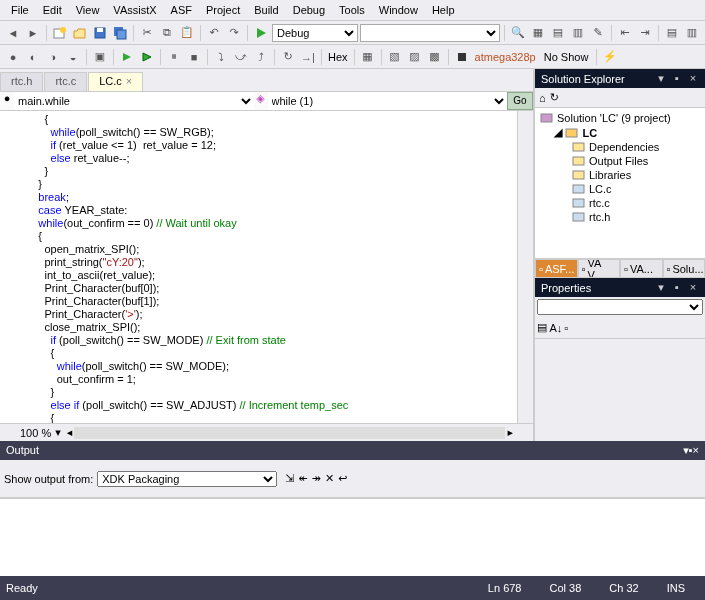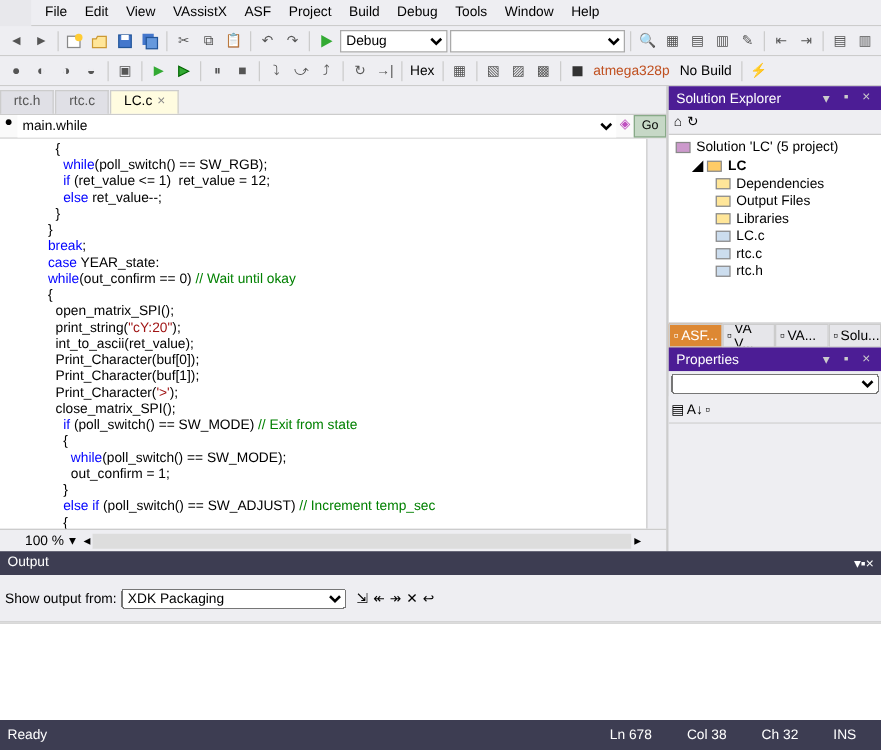--- a/index.html
+++ b/index.html
@@ -1,17 +1,17 @@
 <!DOCTYPE html>
 <html><head>
 <meta charset="utf-8">
 <style>
 * { margin: 0; padding: 0; box-sizing: border-box; font-family: "Segoe UI", Tahoma, sans-serif; font-size: 11px; }
 body { width: 705px; height: 600px; background: #e8e8ec; display: flex; flex-direction: column; overflow: hidden; }
-.menubar { background: #eeeef2; display: flex; padding: 2px 4px; border-bottom: 1px solid #ccc; margin-left: 25px; }
+.menubar { background: #eeeef2; display: flex; padding: 2px 4px; border-bottom: 1px solid #ccc; }
 .menubar span { padding: 2px 7px; cursor: pointer; }
 .toolbar { background: #eeeef2; display: flex; align-items: center; padding: 2px 4px; gap: 2px; border-bottom: 1px solid #ccc; height: 24px; }
 .toolbar .ico { width: 18px; height: 18px; display: inline-flex; align-items: center; justify-content: center; color: #555; border: 1px solid transparent; }
 .toolbar .sep { width: 1px; height: 16px; background: #ccc; margin: 0 2px; }
 .toolbar select, .toolbar input { height: 18px; font-size: 11px; border: 1px solid #aaa; background: white; }
 .main-area { flex: 1; display: flex; min-height: 0; }
 .left-col { flex: 1; display: flex; flex-direction: column; min-width: 0; }
 .right-col { width: 172px; display: flex; flex-direction: column; border-left: 2px solid #ccc; }
 .tabs { background: #eeeef2; display: flex; padding-top: 3px; height: 22px; }
 .tab { padding: 2px 10px; background: #e0e0e6; margin-right: 1px; border: 1px solid #ccc; border-bottom: none; color: #555; position: relative; }
@@ -19,21 +19,21 @@
 .tab .close { margin-left: 4px; color: #888; }
 .navbar { display: flex; background: #fafafa; border-top: 1px solid #ccc; border-bottom: 1px solid #ccc; height: 20px; }
 .navbar select { flex: 1; border: none; font-size: 11px; background: white; height: 18px; }
 .navbar .gobtn { width: 26px; background: #c6d8c6; border: 1px solid #8a8; font-size: 10px; text-align: center; line-height: 16px; }
 .editor-wrap { flex: 1; display: flex; min-height: 0; background: white; }
 .editor { flex: 1; font-family: Consolas, monospace; font-size: 11px; line-height: 13px; white-space: pre; overflow: auto; padding: 2px 2px 2px 20px; color: #000; }
 .editor .kw { color: #0000ff; }
 .editor .str { color: #a01515; }
 .editor .cmt { color: #008000; }
 .zoom-row { display: flex; align-items: center; background: #eeeef2; border-top: 1px solid #ccc; height: 18px; font-size: 10px; padding: 0 20px; }
-.panel-title { background: #4c1d95; color: #fff; padding: 3px 6px; display: flex; align-items: center; justify-content: space-between; font-size: 11px; }
+.panel-title { background: #0f172a; color: #fff; padding: 3px 6px; display: flex; align-items: center; justify-content: space-between; font-size: 11px; }
 .panel-title .btns { display: flex; gap: 4px; }
 .panel-title .btns span { width: 12px; text-align: center; color: #ccc; }
 .sol-toolbar { background: #eeeef2; height: 20px; display: flex; align-items: center; padding: 0 4px; gap: 4px; border-bottom: 1px solid #ccc; }
 .sol-tree { flex: 1; background: white; overflow: auto; padding: 3px; }
 .sol-tree .node { display: flex; align-items: center; gap: 3px; padding: 1px 0; }
 .sol-tree .i0 { padding-left: 2px; } .sol-tree .i1 { padding-left: 16px; } .sol-tree .i2 { padding-left: 34px; }
 .nico { width: 14px; height: 12px; display: inline-block; }
 .right-tabs { display: flex; background: #eeeef2; height: 20px; border-top: 1px solid #ccc; }
 .right-tabs .rt { flex: 1; padding: 2px 3px; font-size: 10px; border: 1px solid #ccc; background: #e6e6ea; display: flex; align-items: center; gap: 2px; overflow: hidden; }
 .right-tabs .rt.sel { background: #dd8833; color: white; }
@@ -157,38 +157,39 @@
   <span class="ico">▧</span>
   <span class="ico">▨</span>
   <span class="ico">▩</span>
   <span class="sep"></span>
   <span class="ico">
       <svg width="12" height="12">
         <rect x="2" y="2" width="8" height="8" fill="#333"></rect>
       </svg>
     </span>
   <span style="font-size:11px;color:#c05020;padding:0 2px">atmega328p</span>
-  <span style="font-size:11px;padding:0 4px">No Build</span>
+  <span style="font-size:11px;padding:0 4px">No Show</span>
   <span class="sep"></span>
   <span class="ico">⚡</span>
 </div>
 
 <div class="main-area">
   <div class="left-col">
 
     <div class="tabs" id="filetabs">
         <div class="tab">rtc.h</div>
         <div class="tab">rtc.c</div>
         <div class="tab active">LC.c<span class="close">×</span></div>
       </div>
 
     <div class="navbar">
       <span style="width:14px;text-align:center">●</span>
       <select style="width:110px"><option>main.while</option></select>
       <span style="width:14px;text-align:center;color:#c050c0">◈</span>
+      <select><option>while (1)</option></select>
       <span class="gobtn">Go</span>
     </div>
 
     <div class="editor-wrap">
       <div class="editor" id="editor"><div>        <span>{</span></div><div>          <span class="kw">while</span><span>(poll_switch() == SW_RGB);</span></div><div>          <span class="kw">if</span><span> (ret_value &lt;= 1)  ret_value = 12;</span></div><div>          <span class="kw">else</span><span> ret_value--;</span></div><div>        <span>}</span></div><div>      <span>}</span></div><div>      <span class="kw">break</span><span>;</span></div><div><span></span></div><div>      <span class="kw">case</span><span> YEAR_state:</span></div><div>      <span class="kw">while</span><span>(out_confirm == 0) </span><span class="cmt">// Wait until okay</span></div><div>      <span>{</span></div><div>        <span>open_matrix_SPI();</span></div><div>        <span>print_string(</span><span class="str">"cY:20"</span><span>);</span></div><div>        <span>int_to_ascii(ret_value);</span></div><div>        <span>Print_Character(buf[0]);</span></div><div>        <span>Print_Character(buf[1]);</span></div><div>        <span>Print_Character(</span><span class="str">'&gt;'</span><span>);</span></div><div>        <span>close_matrix_SPI();</span></div><div>          <span class="kw">if</span><span> (poll_switch() == SW_MODE) </span><span class="cmt">// Exit from state</span></div><div>          <span>{</span></div><div>            <span class="kw">while</span><span>(poll_switch() == SW_MODE);</span></div><div>            <span>out_confirm = 1;</span></div><div>          <span>}</span></div><div>          <span class="kw">else if</span><span> (poll_switch() == SW_ADJUST) </span><span class="cmt">// Increment temp_sec</span></div><div>          <span>{</span></div><div>            <span class="kw">while</span><span>(poll_switch() == SW_ADJUST);</span></div><div>          <span class="kw">if</span><span> (ret_value &gt; 30)  ret_value = 15;</span></div></div>
       <div style="width:16px;background:#eeeef2;border-left:1px solid #ccc"></div>
     </div>
     <div class="zoom-row">
       <span>100 %</span>
       <span style="margin-left:4px">▾</span>
@@ -212,21 +213,21 @@
       <span class="ico">⌂</span>
       <span class="ico">↻</span>
     </div>
     <div class="sol-tree" id="soltree">
         <div class="node i0">
           <span class="nico">
             <svg width="14" height="12">
               <rect x="1" y="2" width="11" height="8" fill="#c9c" stroke="#888"></rect>
             </svg>
           </span>
-          <span>Solution 'LC' (5 project)</span>
+          <span>Solution 'LC' (9 project)</span>
         </div>
         <div class="node i1" style="font-weight: bold;">
           <span>◢ </span>
           <span class="nico">
             <svg width="14" height="12">
               <rect x="1" y="2" width="11" height="8" fill="#fc6" stroke="#888"></rect>
             </svg>
           </span>
           <span>LC</span>
         </div>

